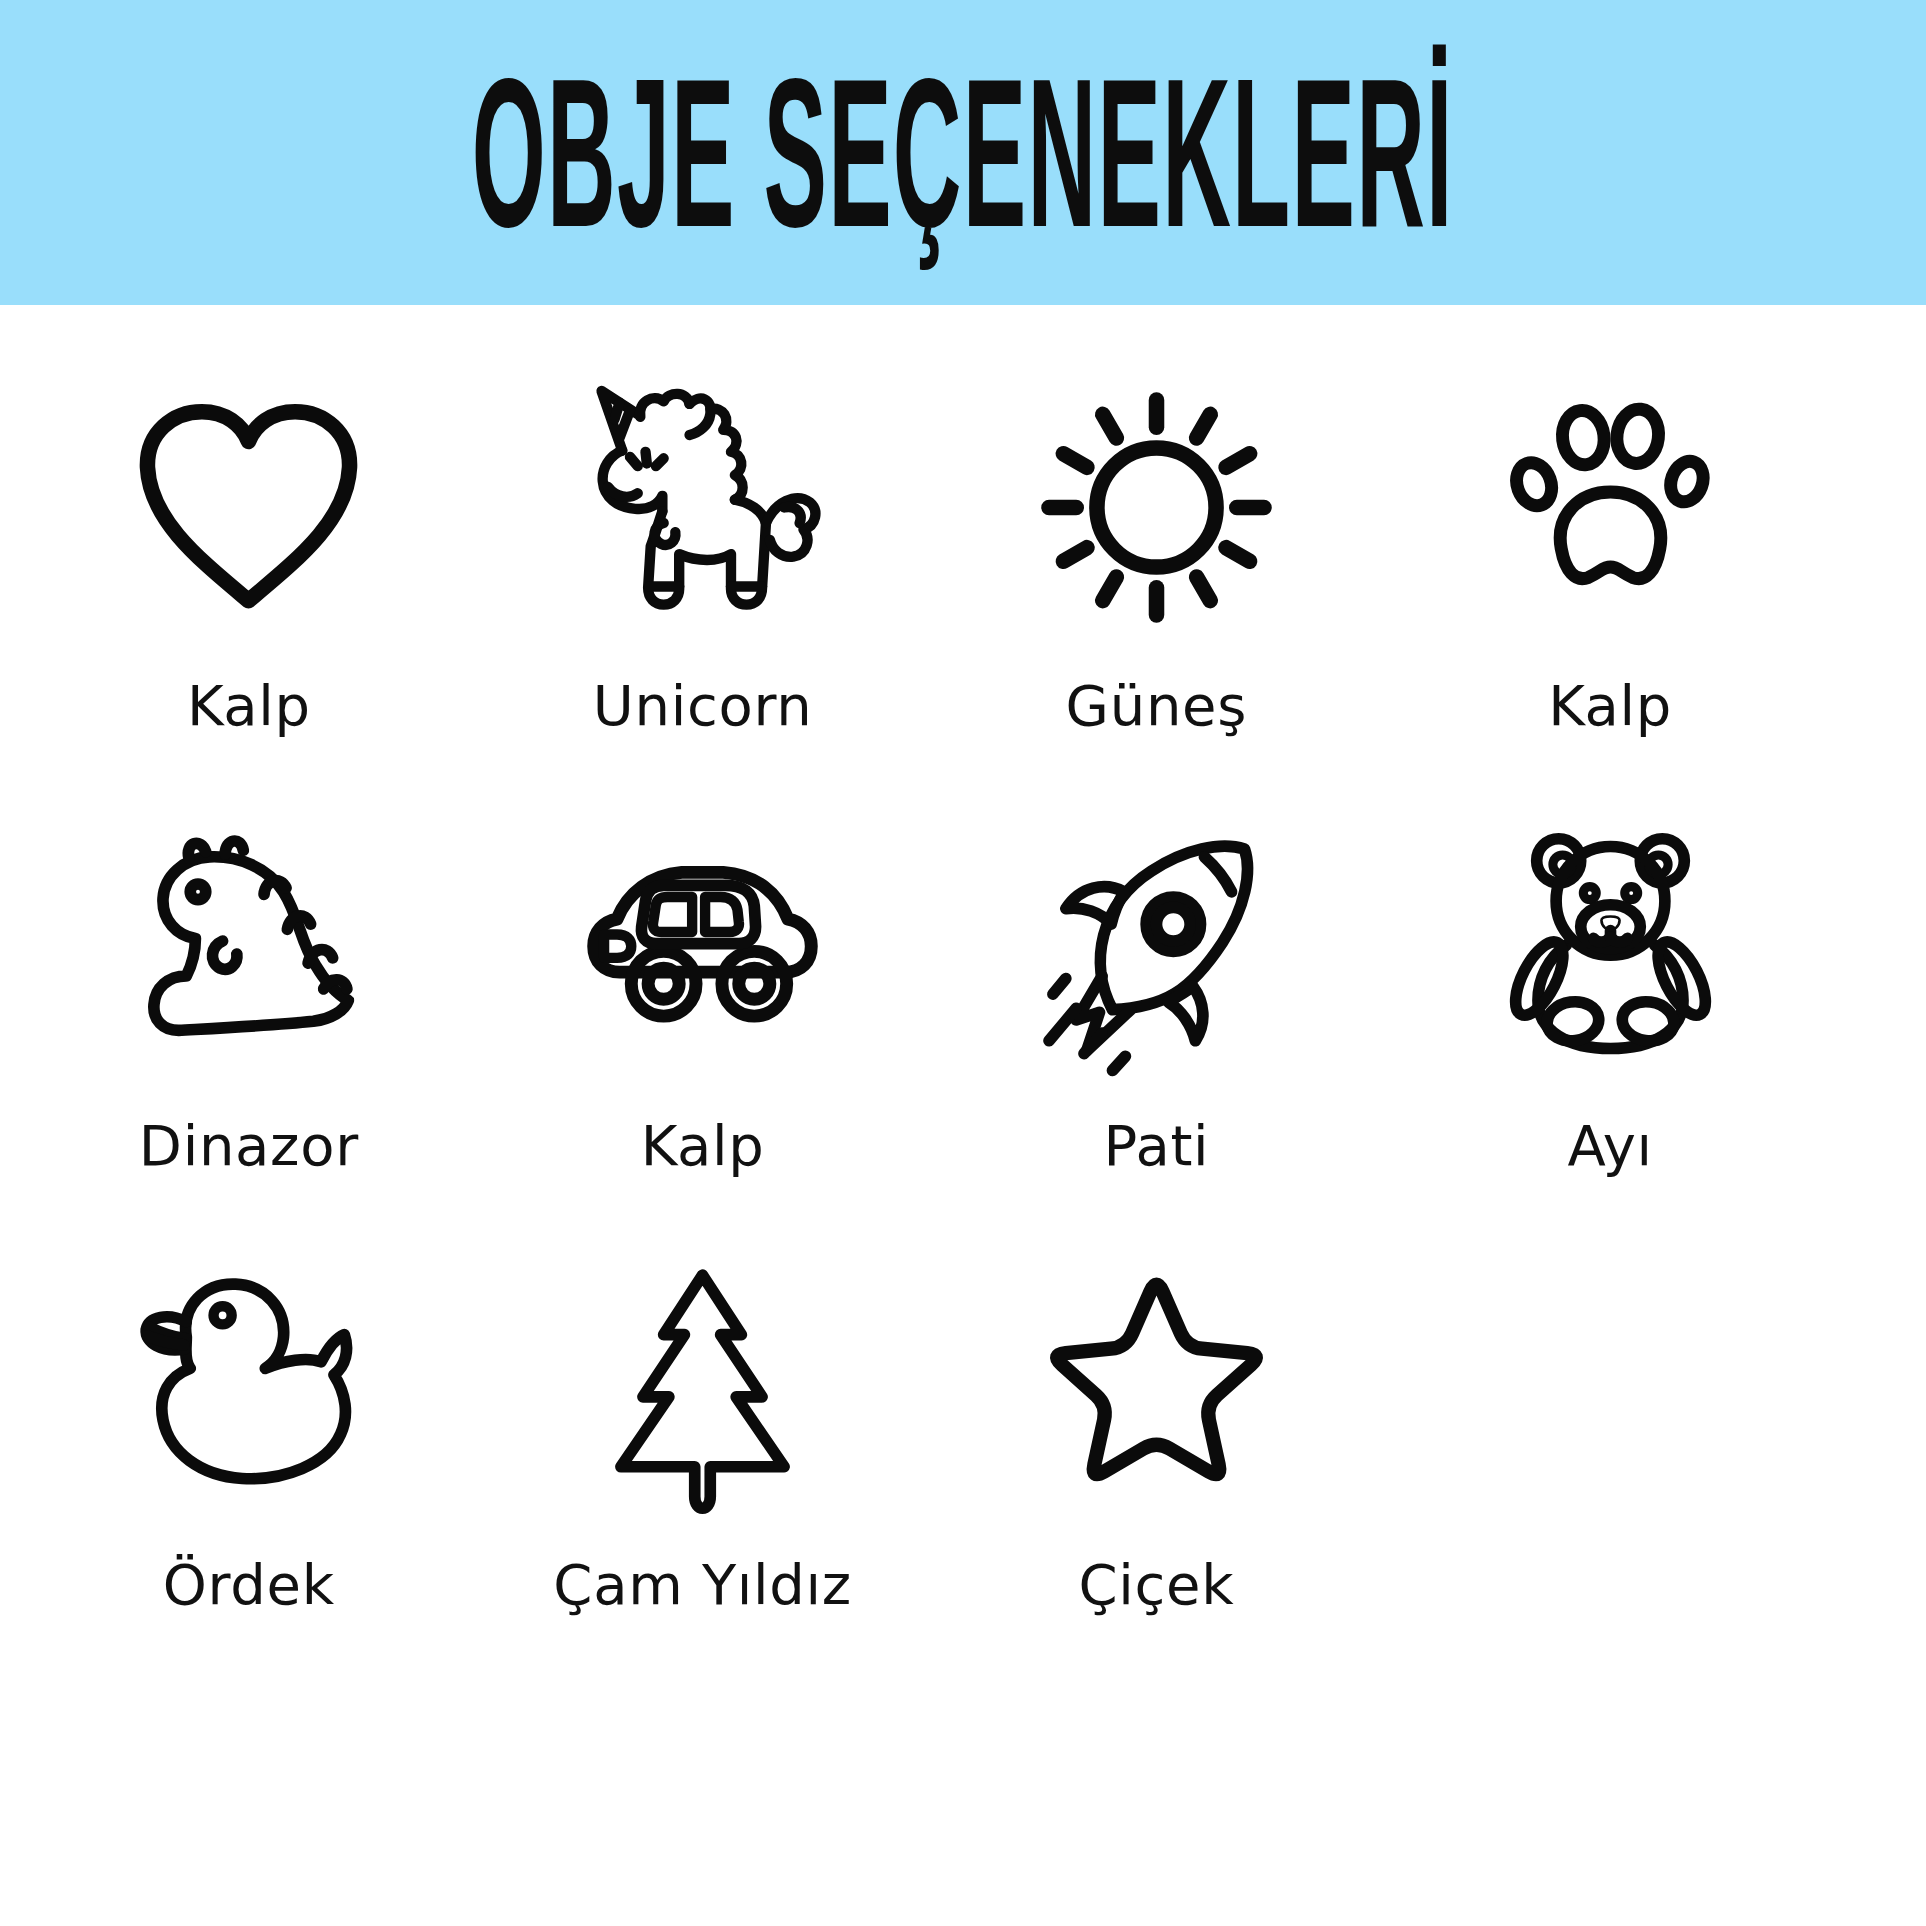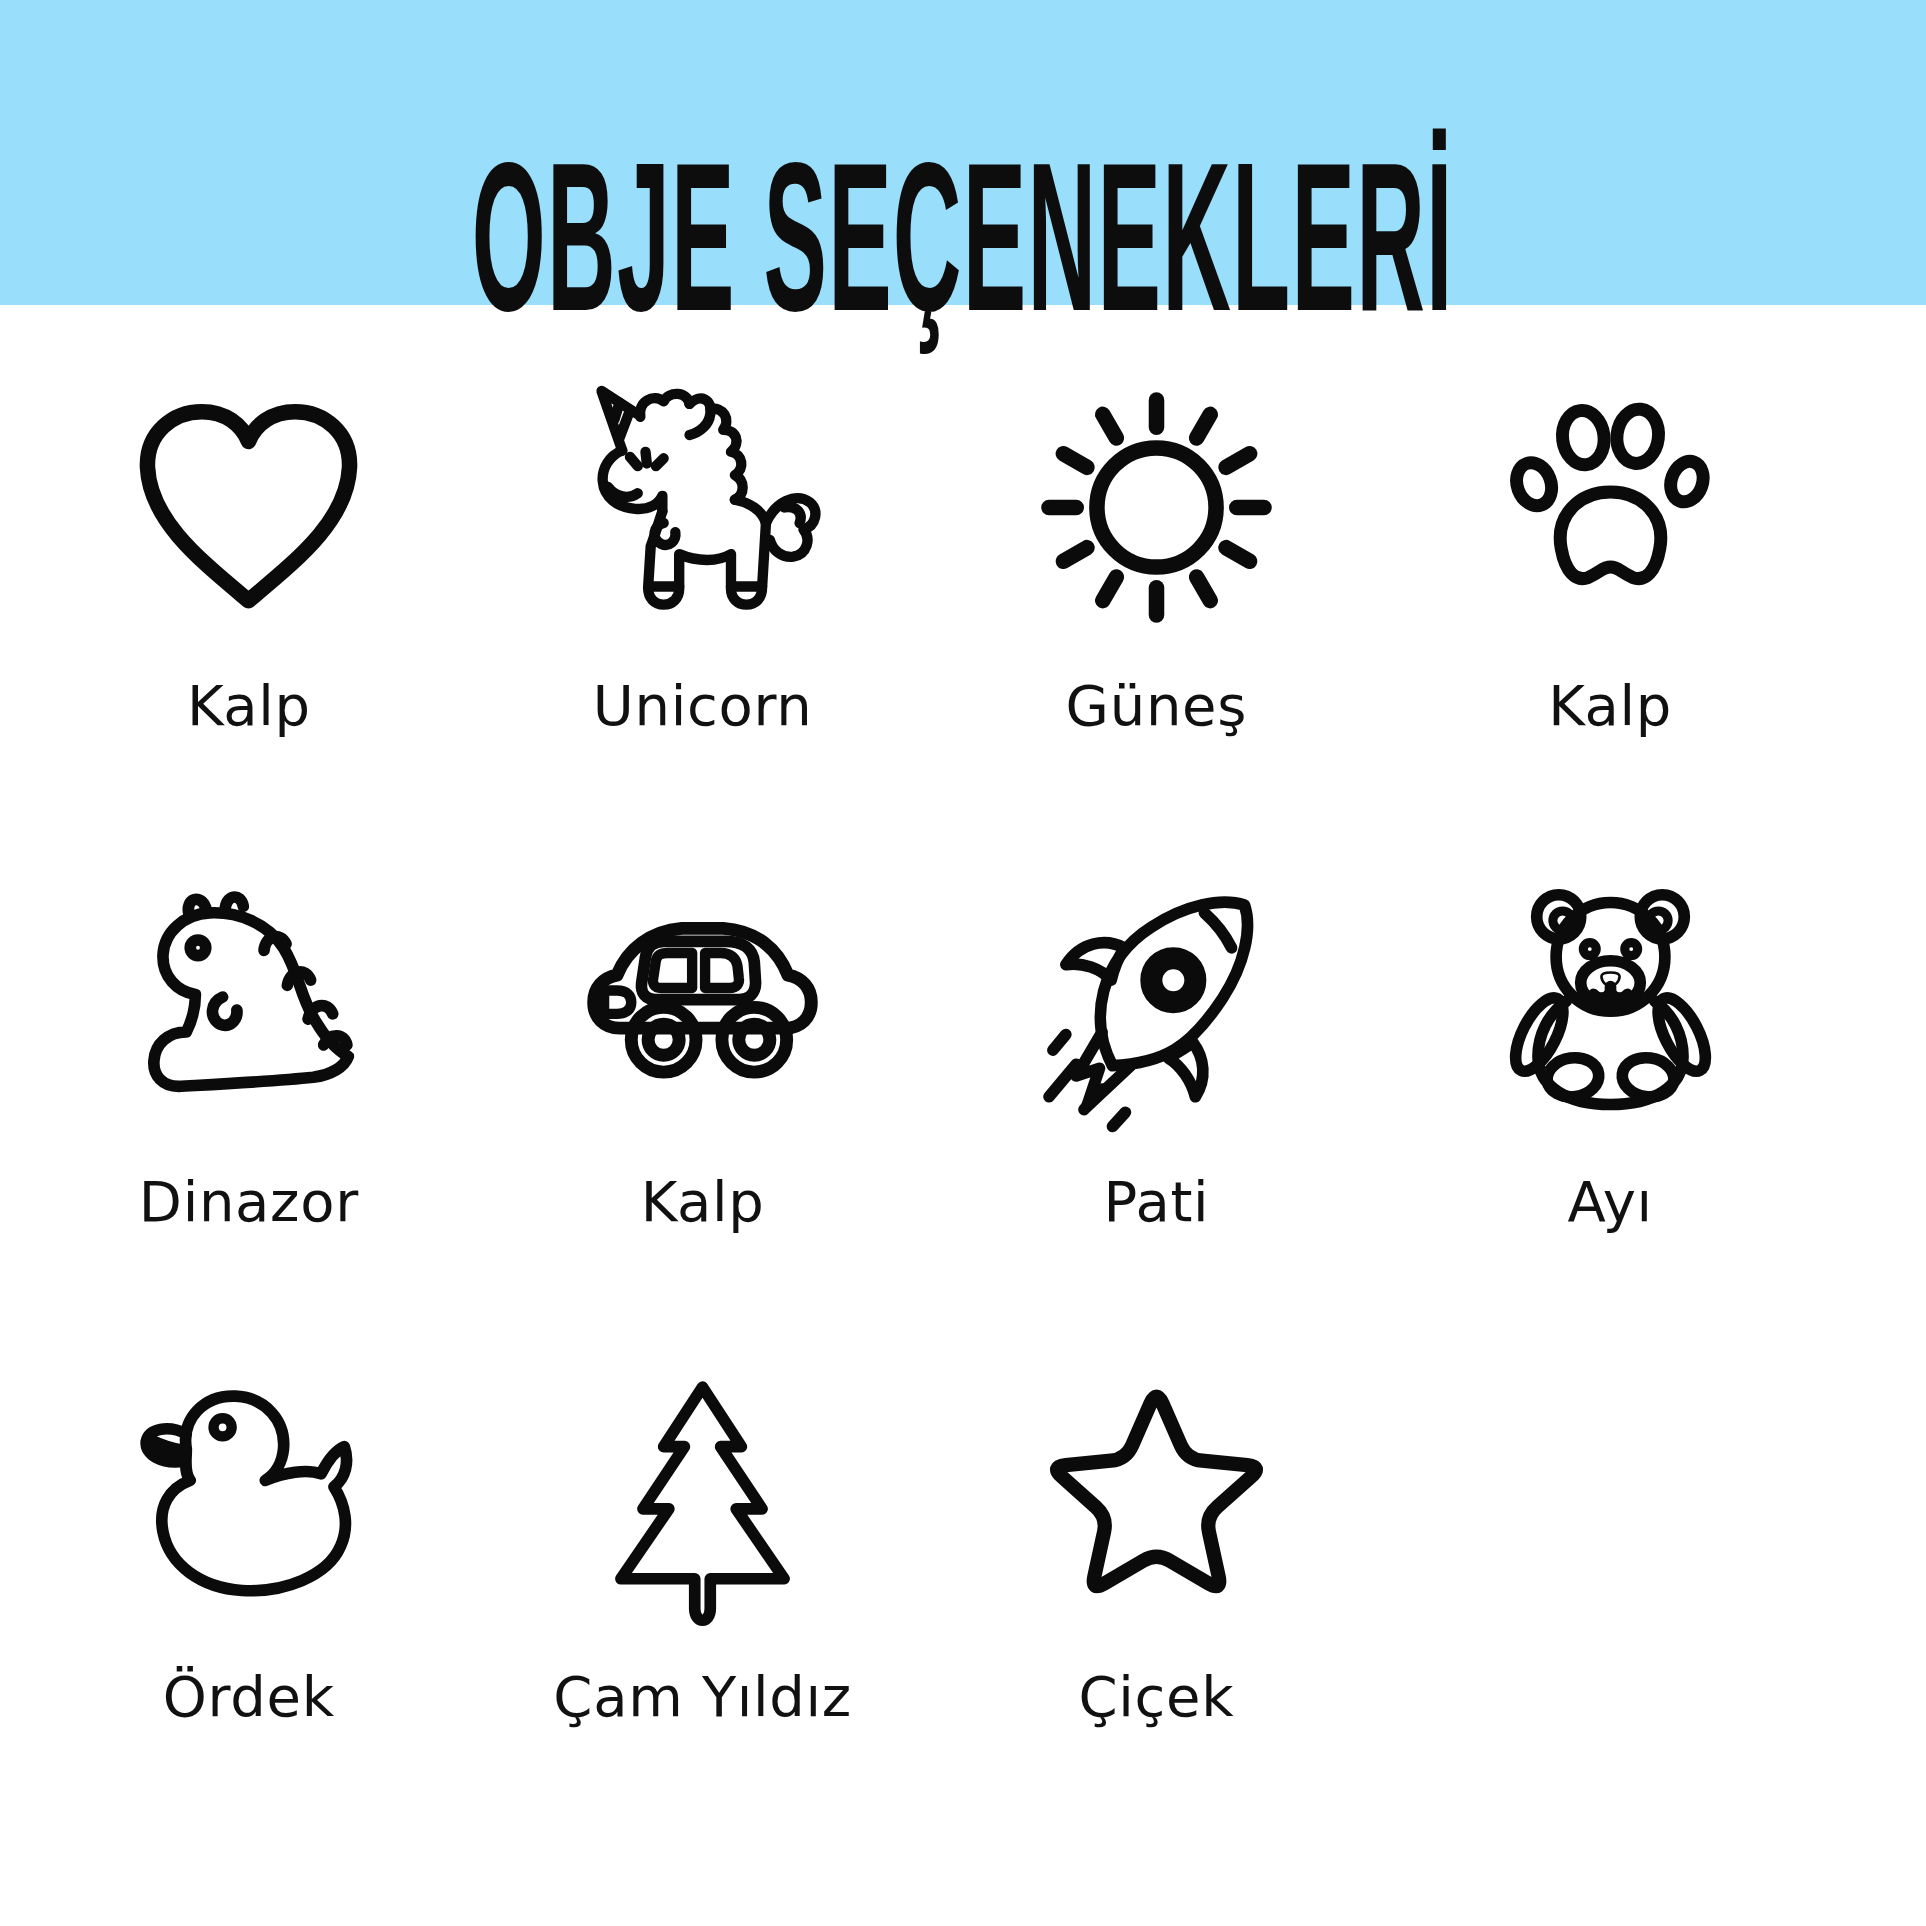--- a/index.html
+++ b/index.html
@@ -9,38 +9,38 @@
     height:1926px;
     background:#ffffff;
     font-family:"DejaVu Sans","Liberation Sans",sans-serif;
     overflow:hidden;
   }
   .banner{
     width:100%;
     height:305px;
     background:#99DEFB;
     display:flex;
-    align-items:flex-end;
+    align-items:center;
     justify-content:center;
   }
   .banner-title{
     font-family:"Liberation Sans","DejaVu Sans",sans-serif;
     font-weight:700;
     font-size:119px;
     letter-spacing:1.5px;
     color:#0d0d0d;
     white-space:nowrap;
     transform:scale(0.80,1.78);
     transform-origin:center center;
   }
   .grid{
     display:grid;
     grid-template-columns:repeat(4,1fr);
     padding:47px 89px 0 22px;
-    row-gap:111px;
+    row-gap:55px;
   }
   .cell{
     display:flex;
     flex-direction:column;
     align-items:center;
   }
   .iconbox{
     height:311px;
     display:flex;
     align-items:center;

